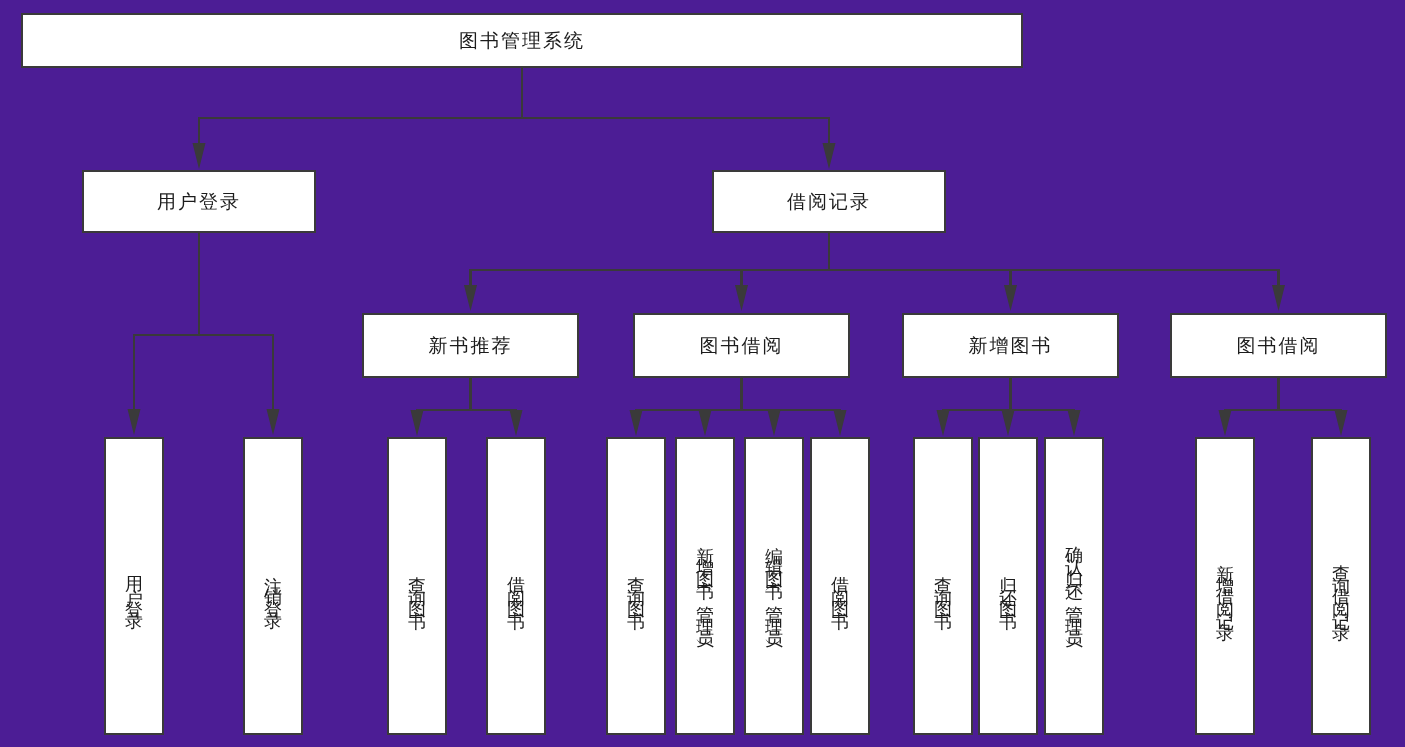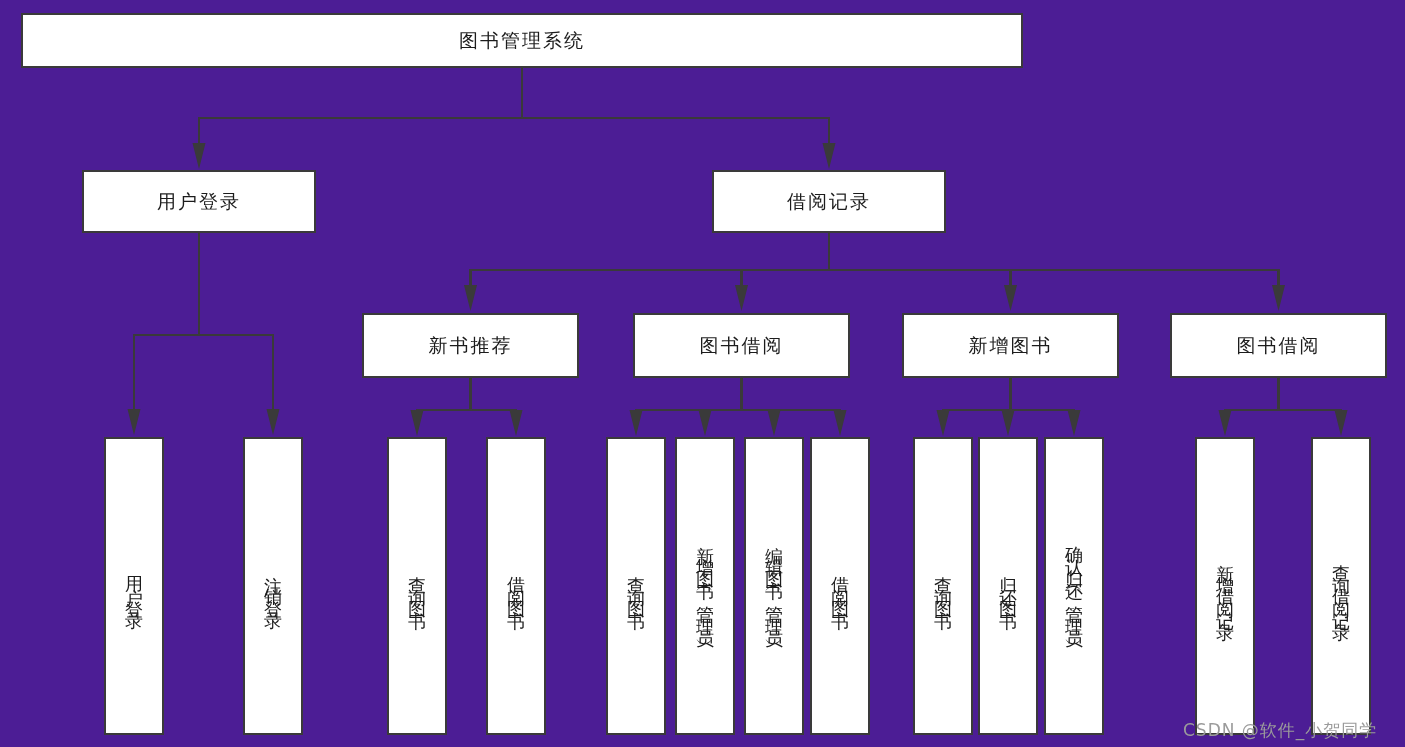--- a/index.html
+++ b/index.html
@@ -208,15 +208,14 @@
     <span class="v-label">确认归还（管理员）</span>
   </div>
 
   <div class="box leaf p12">
     <span class="v-label">新增借阅记录</span>
   </div>
   <div class="box leaf p13">
     <span class="v-label">查询借阅记录</span>
   </div>
 
-  <div class="watermark">CSDN @软件_小贺同学</div>
 
 </div>
 
 </body></html>

